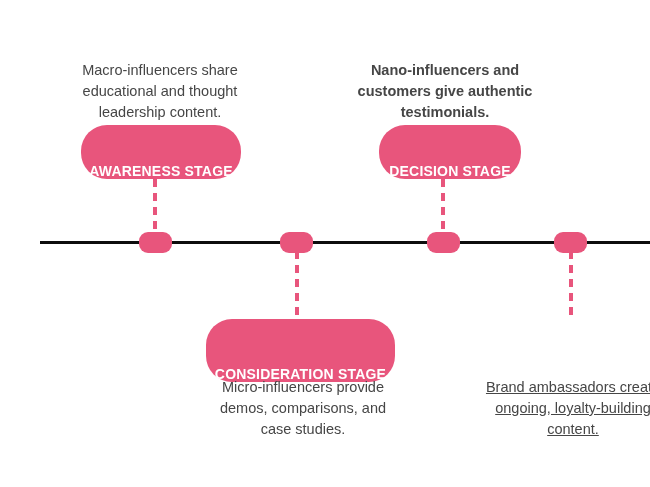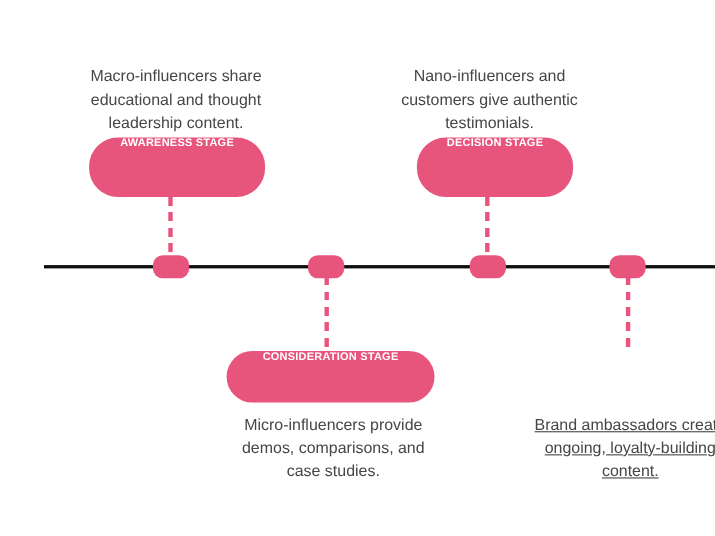--- a/index.html
+++ b/index.html
@@ -51,47 +51,47 @@
       var(--accent) 0 8px, transparent 8px 14px);
   }
   .conn-awareness{left:113px; top:179px; height:57px;}
   .conn-decision{left:401px; top:179px; height:57px;}
   .conn-consideration{left:255px; top:251px; height:69px;}
   .conn-retention{left:529px; top:251px; height:69px;}
   
   .badge{
     position:absolute;
     display:flex;
-    align-items:flex-start;
+    align-items:flex-end;
     justify-content:center;
     background:var(--accent);
     color:var(--badge-text);
     border-radius:26px;
     font-weight:700;
-    font-size:10px;
+    font-size:14px;
     letter-spacing:0.2px;
     text-align:center;
     white-space:nowrap;
   }
   .badge-awareness{left:41px; top:125px; width:160px; height:54px;}
   .badge-decision{left:339px; top:125px; width:142px; height:54px;}
-  .badge-consideration{left:166px; top:319px; width:189px; height:47px;}
+  .badge-consideration{left:166px; top:319px; width:189px; height:63px;}
   .badge-retention{left:455px; top:319px; width:162px; height:49px;}
   
   .desc{
     position:absolute;
     width:220px;
     color:var(--desc);
     font-size:14.5px;
     line-height:21px;
     text-align:center;
     white-space:pre-line;
   }
   .desc-awareness{left:10px; top:60px;}
-  .desc-decision{left:295px; top:60px;}
+  .desc-decision{left:295px; top:60px;font-weight:bold;}
   .desc-consideration{left:153px; top:377px;}
   .desc-retention{left:423px; top:377px;text-decoration:underline;}
 </style>
 </head>
 <body>
 
 <div class="canvas">
 
   <div class="axis"></div>
 

